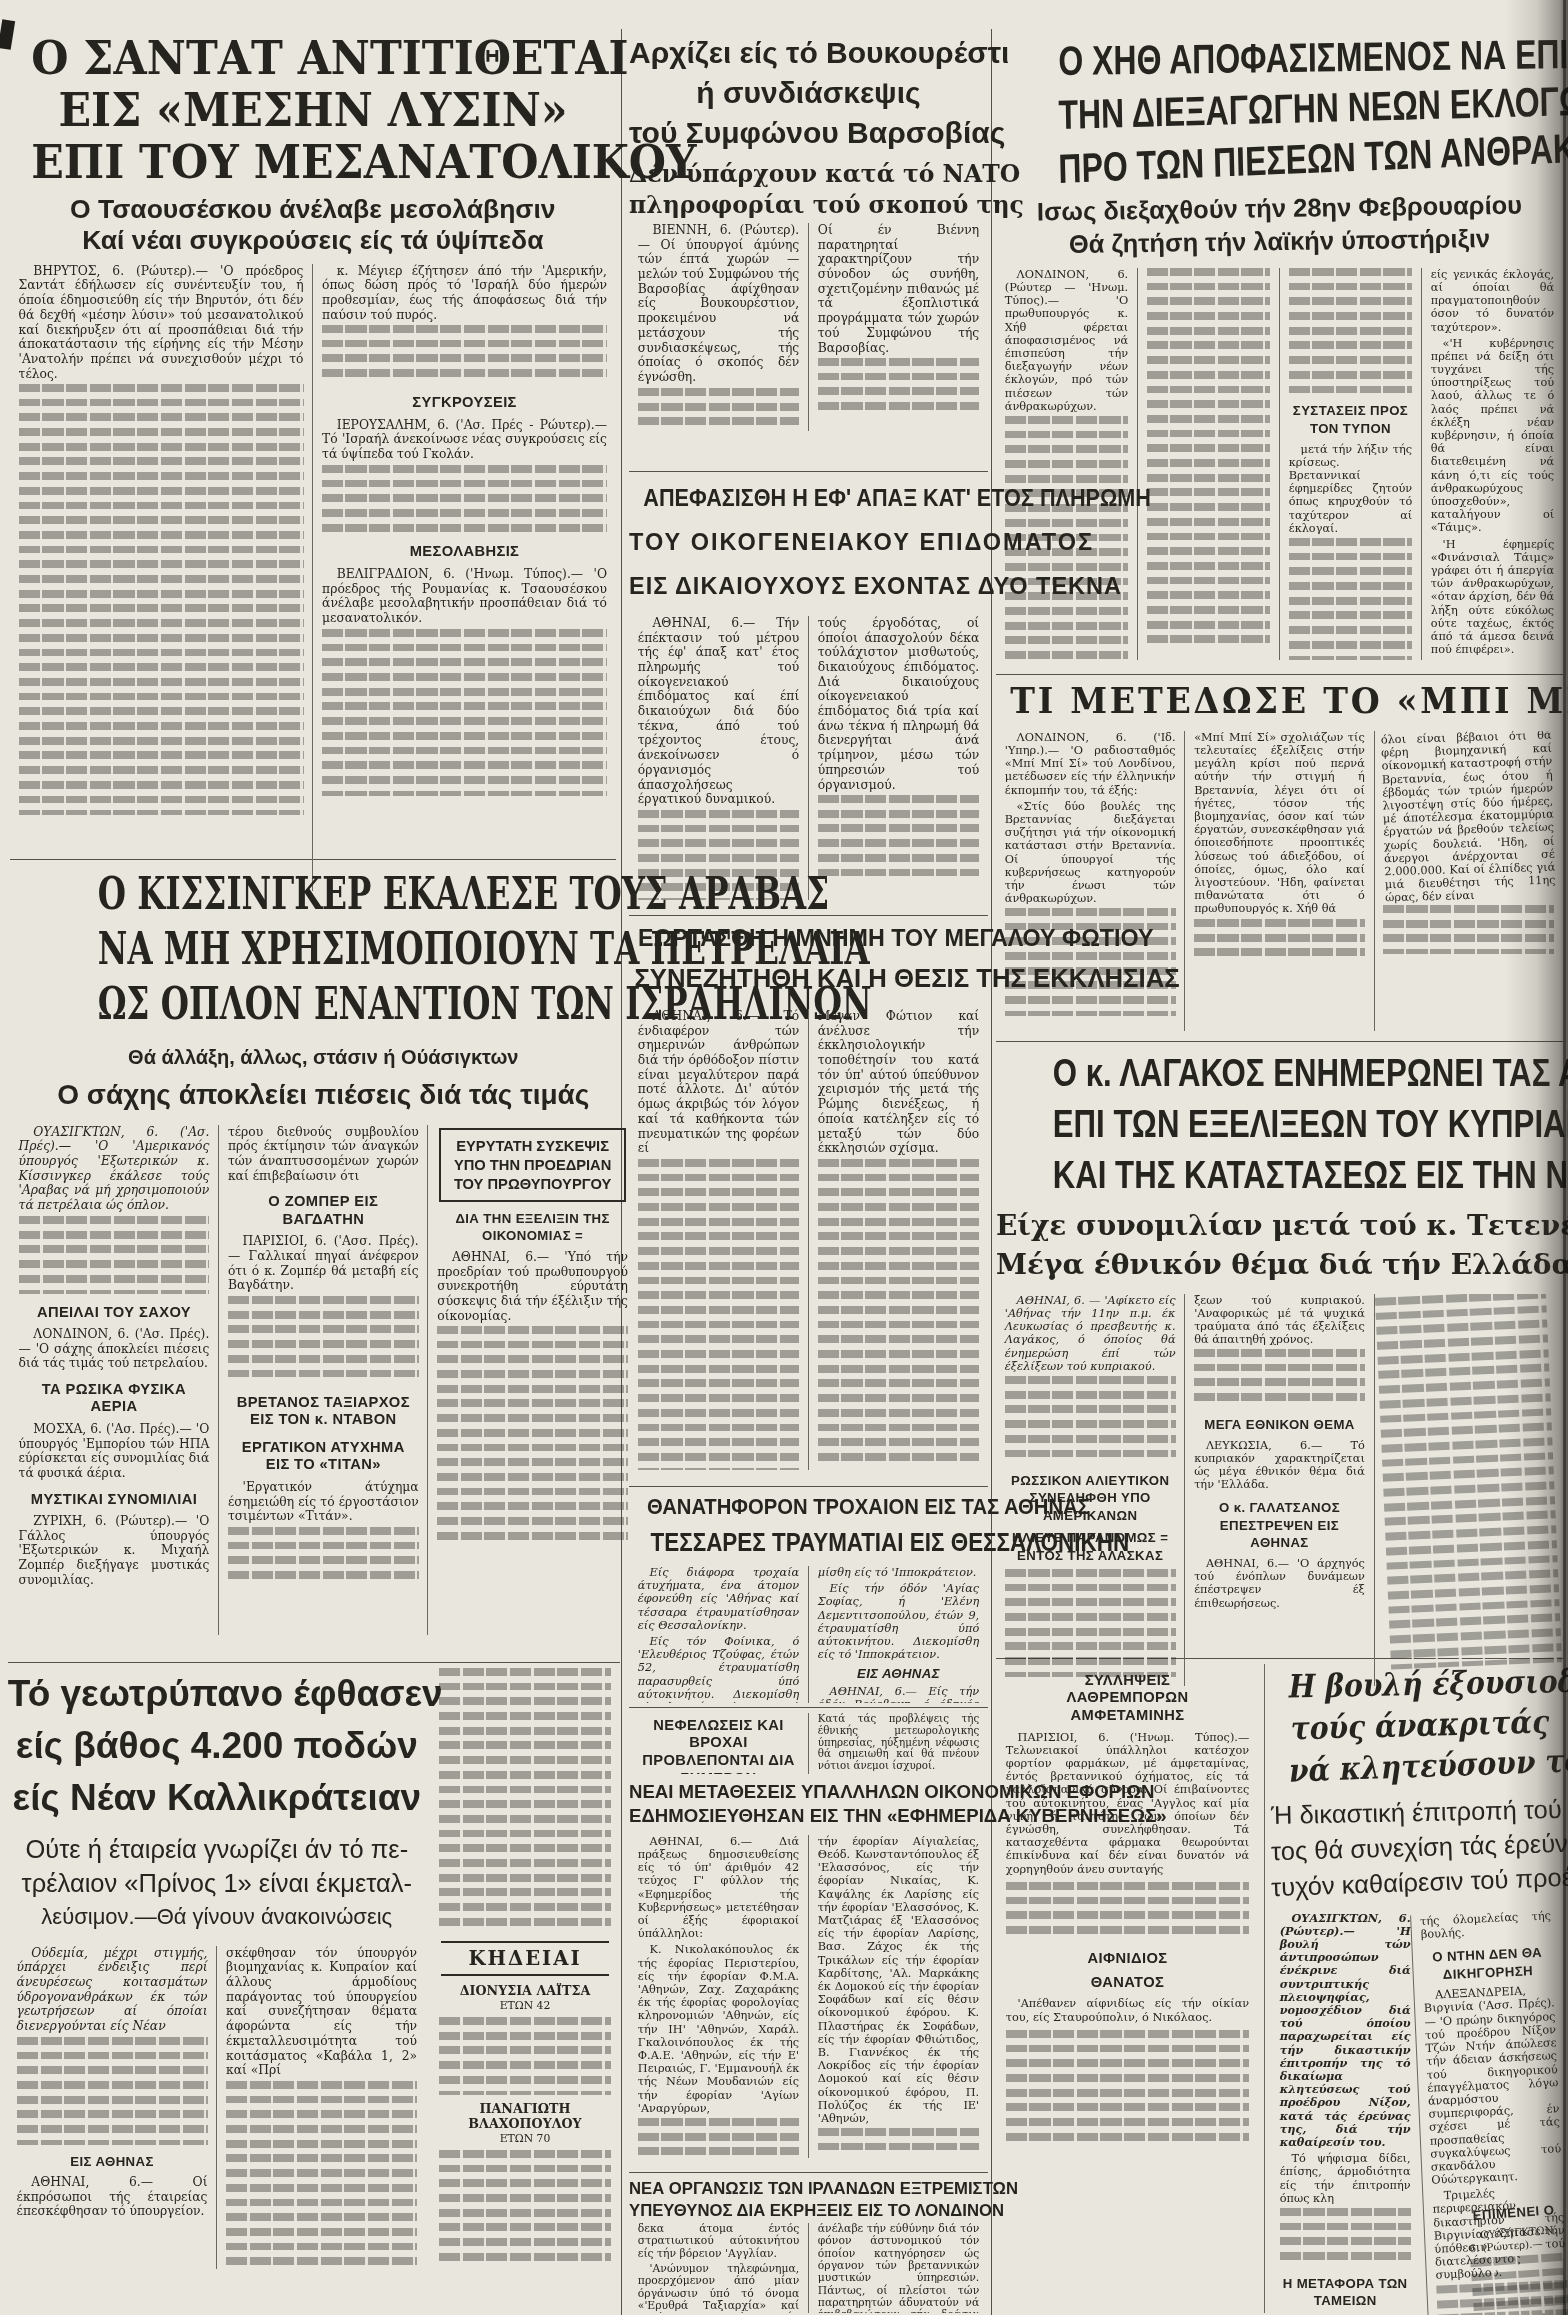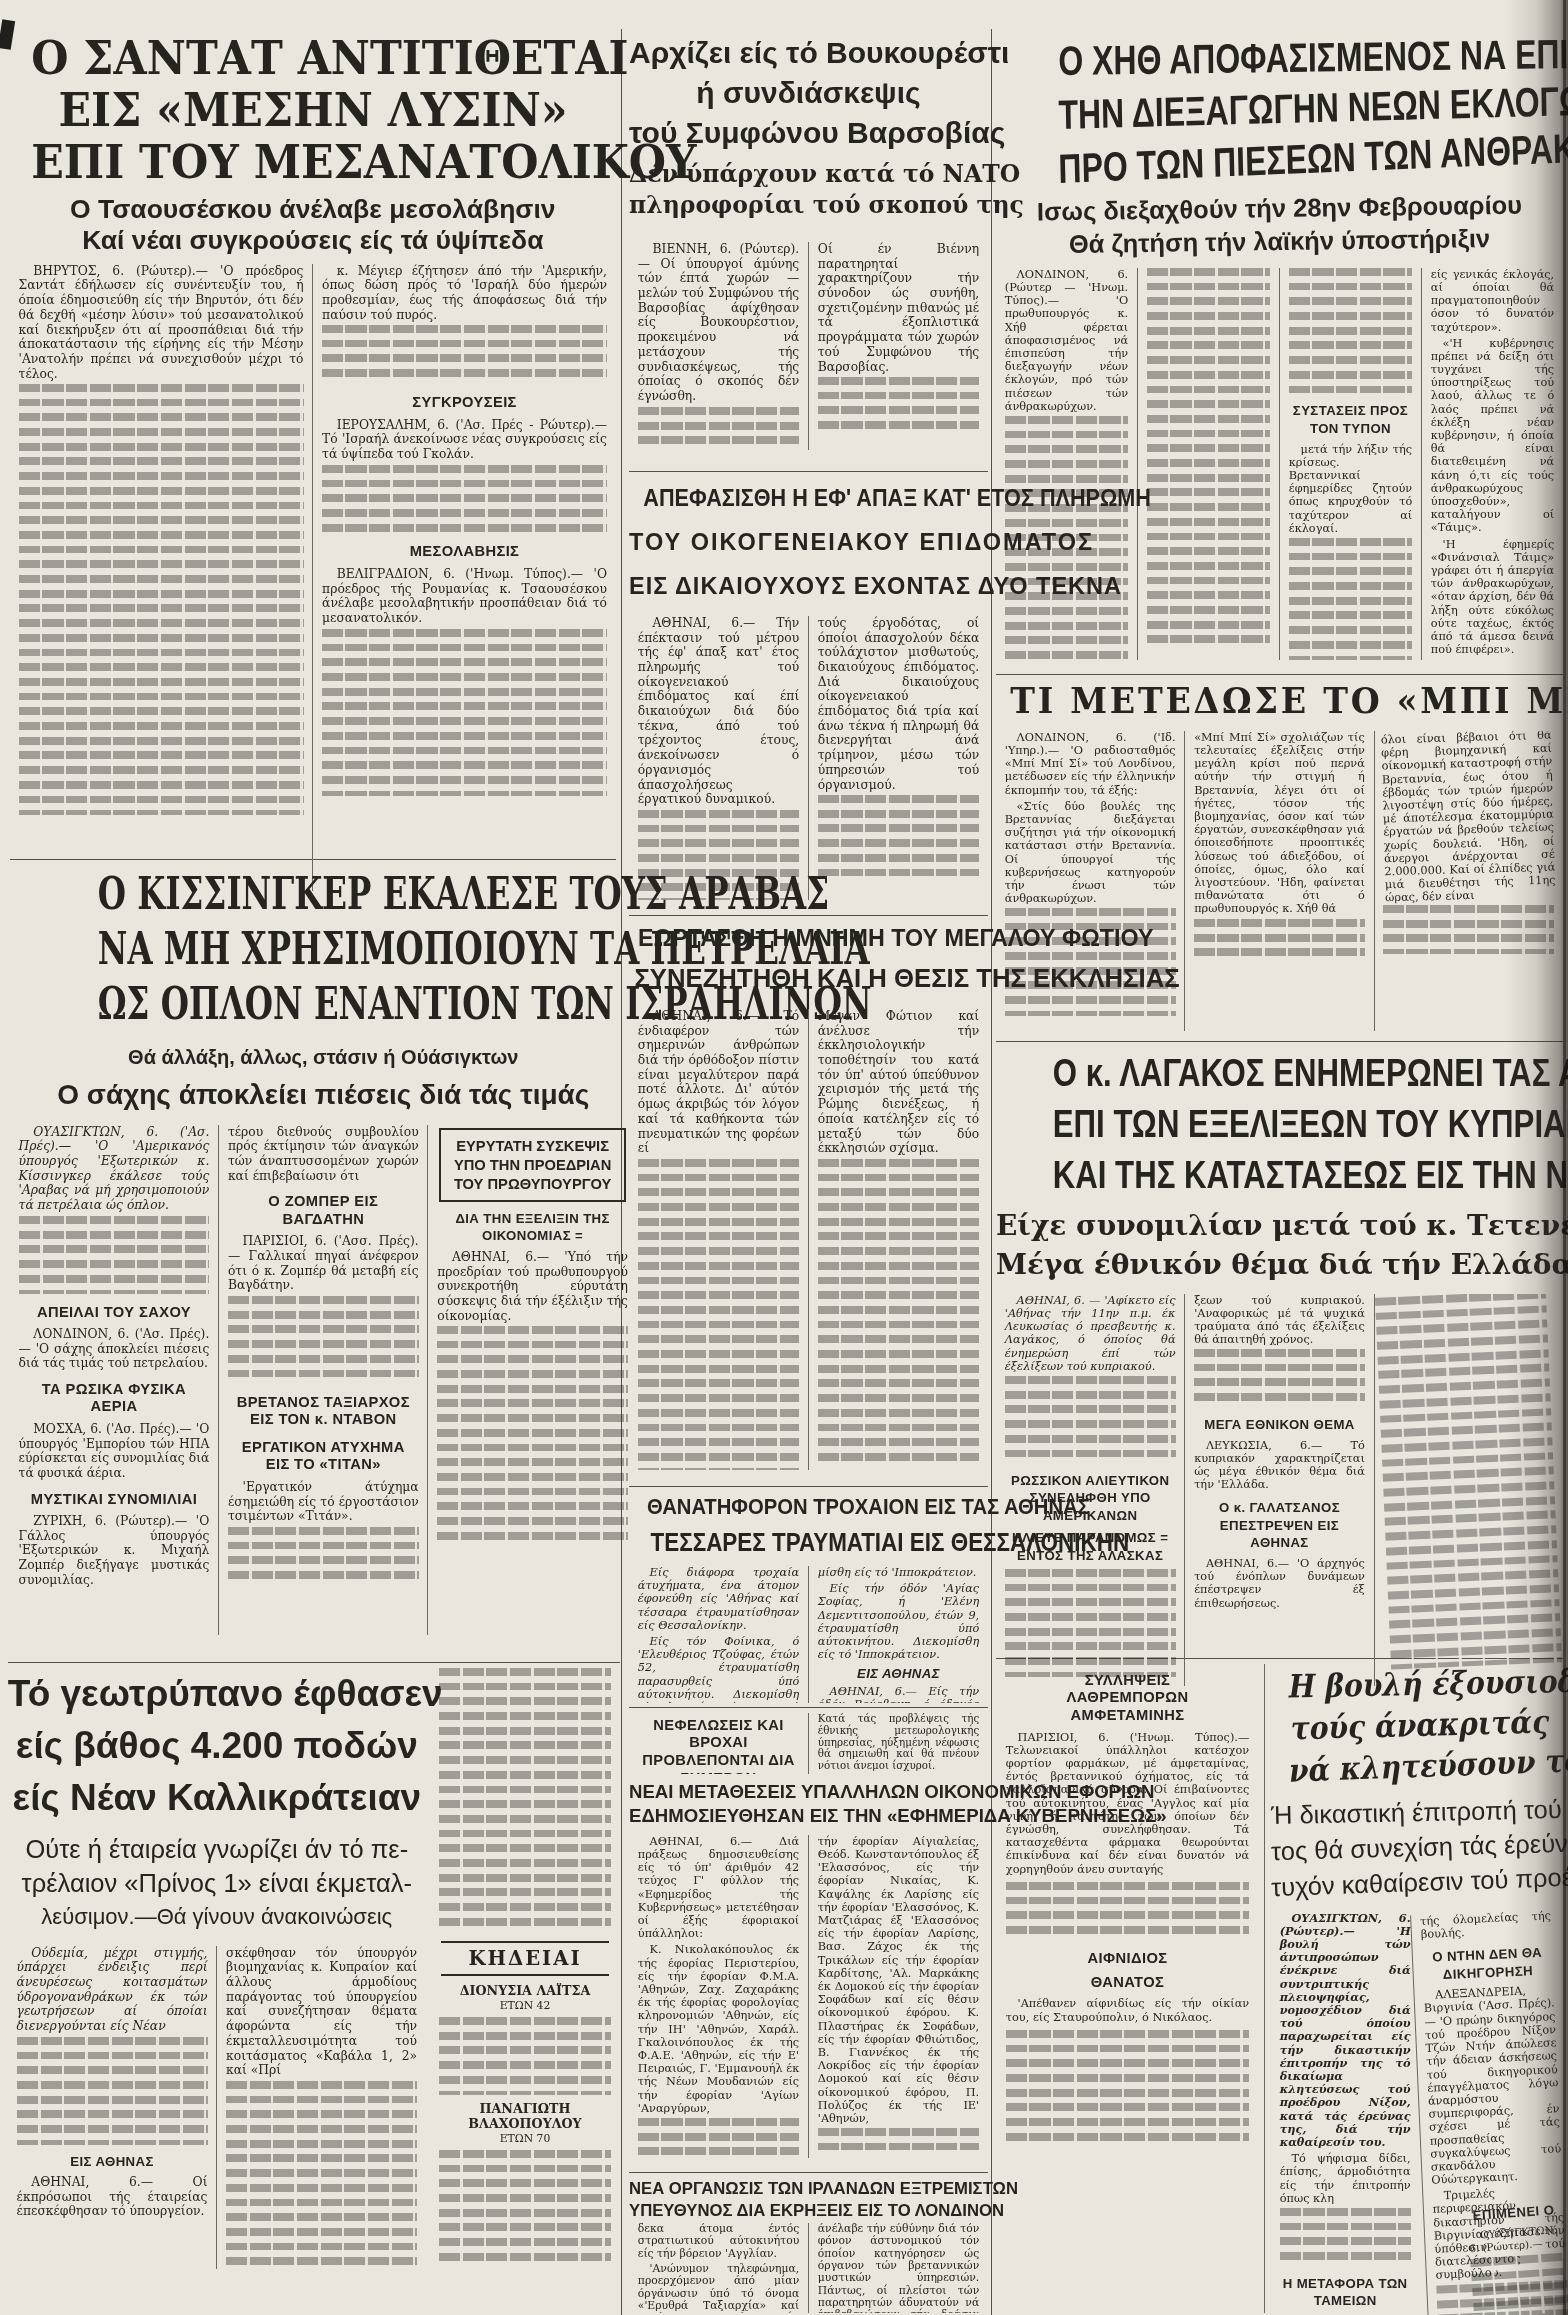--- a/index.html
+++ b/index.html
@@ -83,21 +83,21 @@
       </div>
     </div>
   </div>
 
   <div class="abs" style="left:629px;top:33px;width:359px;height:435px;">
     <span class="hline sanshead" style="font-size:30px;line-height:40px;">Αρχίζει είς τό Βουκουρέστι</span>
     <span class="hline sanshead" style="font-size:30px;line-height:40px;">ή συνδιάσκεψις</span>
     <span class="hline sanshead" style="font-size:30px;line-height:40px;">τού Συμφώνου Βαρσοβίας</span>
     <span class="sub serifhead" style="font-size:23.5px;line-height:31px;margin-top:5.9px;">Δέν ύπάρχουν κατά τό ΝΑΤΟ</span>
     <span class="sub serifhead" style="font-size:23.5px;line-height:31px;">πληροφορίαι τού σκοπού της</span>
-    <div class="cols" style="height:208px;margin-top:21px;">
+    <div class="cols" style="height:208px;margin-top:2px;">
       <div class="col">
         <p class="b">ΒΙΕΝΝΗ, 6. (Ρώυτερ).— Οί ύπουργοί άμύνης τών έπτά χωρών — μελών τού Συμφώνου τής Βαρσοβίας άφίχθησαν είς Βουκουρέστιον, προκειμένου νά μετάσχουν τής συνδιασκέψεως, τής όποίας ό σκοπός δέν έγνώσθη.</p>
         <div class="fill" style="height:39px;"></div>
       </div>
       <div class="col">
         <p class="b" style="text-indent:0;">Οί έν Βιέννη παρατηρηταί χαρακτηρίζουν τήν σύνοδον ώς συνήθη, σχετιζομένην πιθανώς μέ τά έξοπλιστικά προγράμματα τών χωρών τού Συμφώνου τής Βαρσοβίας.</p>
         <div class="fill" style="height:59px;"></div>
       </div>
     </div>
   </div>

